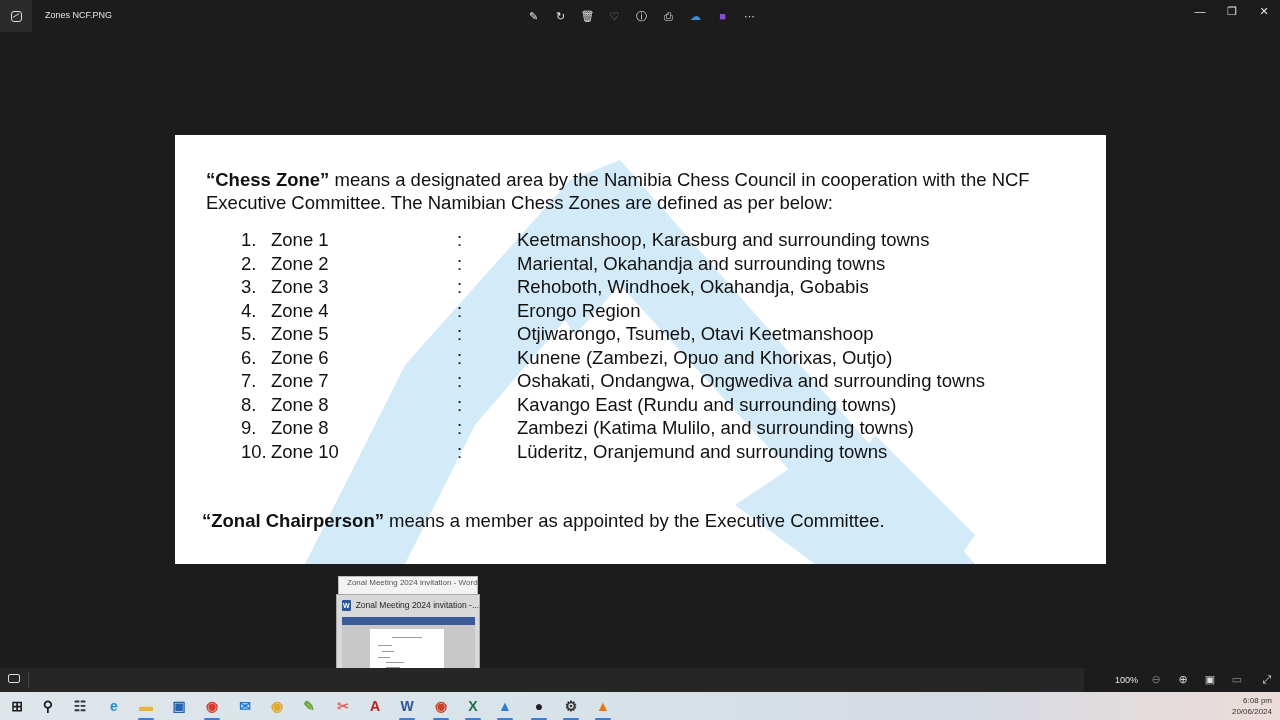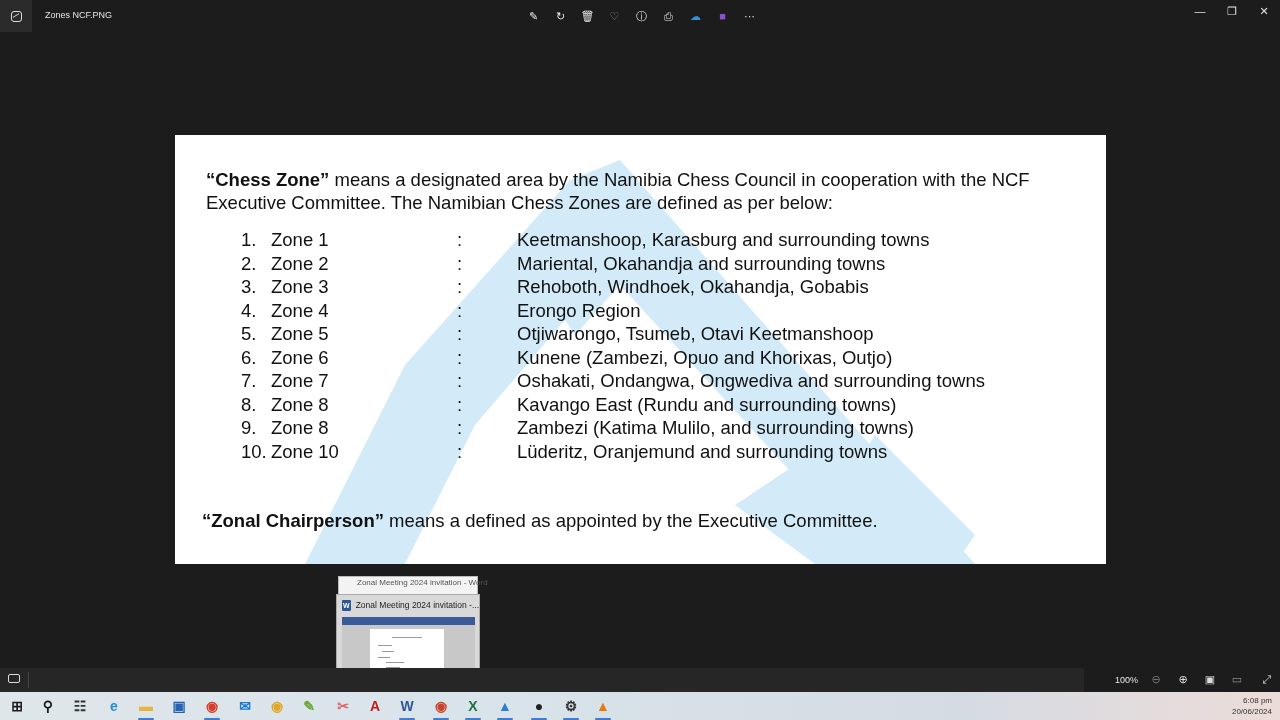--- a/index.html
+++ b/index.html
@@ -23,21 +23,21 @@
   .doc-text { position: absolute; left: 31px; top: 33px; width: 880px; color: #111; font-size: 18.5px; line-height: 23.3px; }
   .zone-list { position: absolute; left: 66px; top: 93px; }
   .zone-row { position: relative; height: 23.5px; font-size: 18.5px; line-height: 23.5px; color: #111; white-space: nowrap; }
   .zone-num { position: absolute; left: 0; }
   .zone-name { position: absolute; left: 30px; }
   .zone-colon { position: absolute; left: 216px; }
   .zone-area { position: absolute; left: 276px; }
   .para2 { position: absolute; left: 27px; top: 375px; font-size: 18.5px; color: #111; white-space: nowrap; }
 
   
-  .thumb-tip { position: absolute; left: 338px; top: 576px; width: 140px; height: 31px; background: #f3f3f3; border: 1px solid #bbb; font-size: 8px; color: #555; padding-left: 18px; line-height: 11px; white-space: nowrap; }
+  .thumb-tip { position: absolute; left: 338px; top: 576px; width: 140px; height: 31px; background: #f3f3f3; border: 1px solid #bbb; font-size: 8px; color: #555; padding-left: 8px; line-height: 11px; white-space: nowrap; }
   .thumb { position: absolute; left: 336px; top: 594px; width: 144px; height: 98px; background: #d9d9d9; border: 1px solid #aaa; }
   .thumb-head { display: flex; align-items: center; height: 20px; padding-left: 5px; gap: 5px; }
   .word-ic { width: 11px; height: 11px; background: #2b5797; color: #fff; font-size: 7px; font-weight: bold; display: flex; align-items: center; justify-content: center; border-radius: 1px; }
   .thumb-title { font-size: 8.5px; color: #222; white-space: nowrap; }
   .thumb-img { position: absolute; left: 5px; top: 22px; width: 133px; height: 70px; background: #c8c8c8; }
   .thumb-ribbon { height: 8px; background: #3a5a98; }
   .thumb-page { position: absolute; left: 28px; top: 12px; width: 74px; height: 58px; background: #fff; }
   .thumb-line { position: absolute; height: 1px; background: #999; }
 
   
@@ -163,21 +163,21 @@
           <span class="zone-area">Zambezi (Katima Mulilo, and surrounding towns)</span>
         </div>
         <div class="zone-row">
           <span class="zone-num">10.</span>
           <span class="zone-name">Zone 10</span>
           <span class="zone-colon">:</span>
           <span class="zone-area">Lüderitz, Oranjemund and surrounding towns</span>
         </div>
       </div>
     <div class="para2">
-      <b>“Zonal Chairperson”</b><span> means a defined as appointed by the Executive Committee.</span>
+      <b>“Zonal Chairperson”</b><span> means a member as appointed by the Executive Committee.</span>
     </div>
   </div>
 
   <div class="thumb-tip">Zonal Meeting 2024 invitation - Word</div>
   <div class="thumb">
     <div class="thumb-head">
       <div class="word-ic">W</div>
       <div class="thumb-title">Zonal Meeting 2024 invitation -...</div>
     </div>
     <div class="thumb-img">

